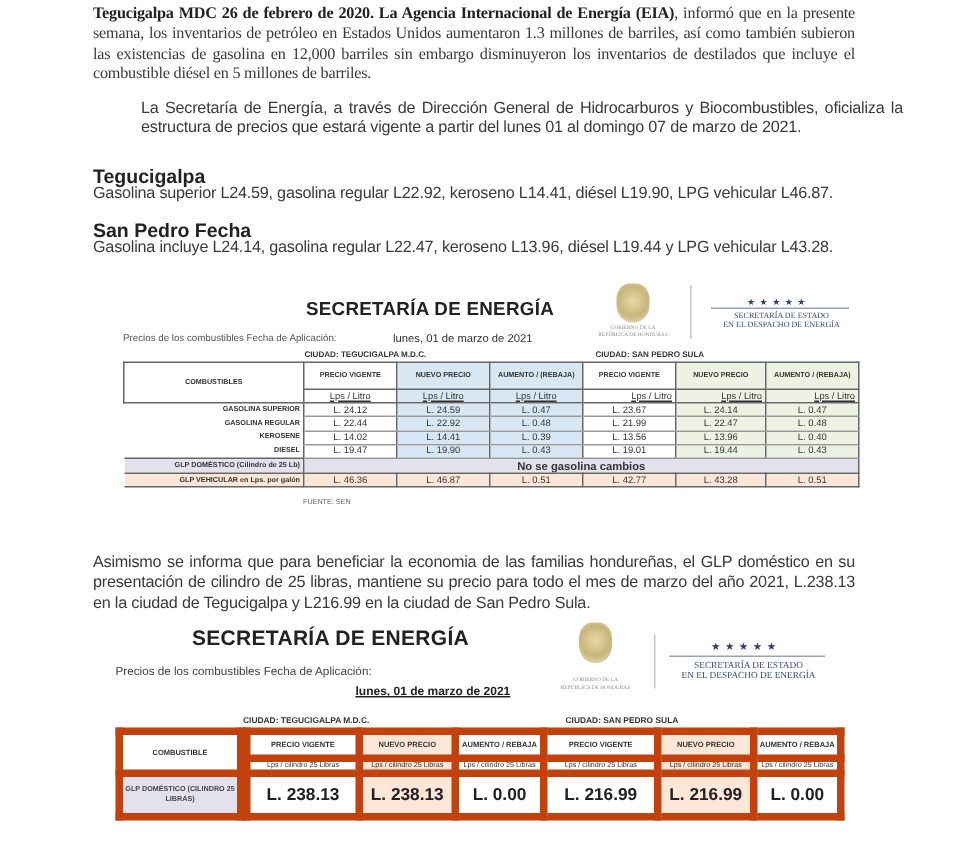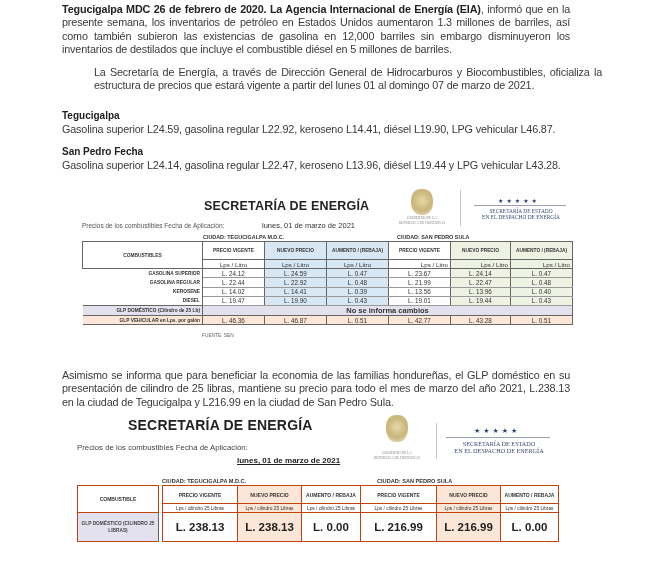--- a/index.html
+++ b/index.html
@@ -1,19 +1,19 @@
 <!DOCTYPE html>
 <html><head>
 <meta charset="utf-8">
 <style>
   * { box-sizing: border-box; margin: 0; padding: 0; }
   body { width: 650px; height: 570px; background: #fff; font-family: "Liberation Sans", sans-serif; color: #333; position: relative; overflow: hidden; }
   .p { position: absolute; left: 62px; width: 508px; font-size: 10.8px; line-height: 13.4px; text-align: justify; color: #3a3a3a; font-stretch: condensed; letter-spacing: -0.15px; }
   .p b { color: #222; }
-  .h { position: absolute; left: 62px; font-size: 10px; font-weight: bold; color: #222; }
+  .h { position: absolute; left: 62px; font-size: 13px; font-weight: bold; color: #222; }
   .line { position: absolute; left: 62px; font-size: 10.8px; color: #3a3a3a; letter-spacing: -0.15px; white-space: nowrap; }
 
   
   .t1title { position: absolute; left: 204px; top: 199px; font-size: 12.5px; font-weight: bold; color: #222; letter-spacing: 0.2px; }
   .t1sub { position: absolute; left: 82px; top: 222px; font-size: 6.5px; color: #555; }
   .t1date { position: absolute; left: 262px; top: 221px; font-size: 7.5px; color: #333; }
   .city { position: absolute; font-size: 5.4px; font-weight: bold; color: #333; }
   .logo { position: absolute; }
   .logo-seal { position: absolute; width: 22px; height: 26px; border-radius: 40% 40% 45% 45%; background: radial-gradient(circle at 50% 45%, #e6d9a8 0%, #c9b57a 55%, #efe6c8 100%); }
   .logo-gov { position: absolute; font-size: 3.6px; color: #8a8a8a; text-align: center; line-height: 4.5px; font-family: "Liberation Serif", serif; }
@@ -35,40 +35,40 @@
   .lav { background: #e4e1ef; }
   .tb1 .glpdom td { border-top: 1px solid #666; border-bottom: 1px solid #666; font-size: 4.8px; font-weight: bold; }
   .tb1 .nochange { font-size: 7.5px !important; font-weight: bold; text-align: center; }
   .tb1 .glpveh td { border-bottom: 1px solid #666; }
   .fuente { position: absolute; left: 202px; top: 333px; font-size: 4.8px; color: #666; }
 
   
   .t2title { position: absolute; left: 128px; top: 417px; font-size: 14px; font-weight: bold; color: #222; letter-spacing: 0.2px; }
   .t2sub { position: absolute; left: 77px; top: 443px; font-size: 7.8px; color: #444; }
   .t2date { position: absolute; left: 237px; top: 456px; font-size: 8px; font-weight: bold; color: #222; text-decoration: underline; }
-  .tb2 td { border: 1px solid #c2410c; text-align: center; color: #333; white-space: nowrap; overflow: hidden; }
+  .tb2 td { border: 5px solid #c2410c; text-align: center; color: #333; white-space: nowrap; overflow: hidden; }
   .tb2 .hd td { height: 18px; font-size: 5px; font-weight: bold; }
   .tb2 .un td { height: 9px; font-size: 4.8px; }
   .tb2 .val td { height: 29px; font-size: 11.5px; font-weight: bold; color: #222; }
   .tb2 .combo2 { font-size: 10px; font-weight: bold; }
   .tb2 .glp2 { font-size: 4.8px !important; font-weight: bold !important; line-height: 7px; white-space: normal; color: #444 !important; }
   .tb2 .gap { border: none; border-left: 1px solid #666; }
 </style>
 </head>
 <body>
 
-<div class="p" style="top:3px;">
+<div class="p" style="top:3px;font-family:Liberation Serif, serif;">
   <b>Tegucigalpa MDC 26 de febrero de 2020. La Agencia Internacional de Energía (EIA)</b><span>, informó que en la presente semana, los inventarios de petróleo en Estados Unidos aumentaron 1.3 millones de barriles, así como también subieron las existencias de gasolina en 12,000 barriles sin embargo disminuyeron los inventarios de destilados que incluye el combustible diésel en 5 millones de barriles.</span>
 </div>
 <div class="p" style="top:66px;margin-left:32px;">La Secretaría de Energía, a través de Dirección General de Hidrocarburos y Biocombustibles, oficializa la estructura de precios que estará vigente a partir del lunes 01 al domingo 07 de marzo de 2021.</div>
 
 <div class="h" style="top:110px;">Tegucigalpa</div>
 <div class="line" style="top:123px;">Gasolina superior L24.59, gasolina regular L22.92, keroseno L14.41, diésel L19.90, LPG vehicular L46.87.</div>
 <div class="h" style="top:146px;">San Pedro Fecha</div>
-<div class="line" style="top:159px;">Gasolina superior L24.14, gasolina regular L22.47, keroseno L13.96, diésel L19.44 y LPG vehicular L43.28.</div>
+<div class="line" style="top:159px;">Gasolina incluye L24.14, gasolina regular L22.47, keroseno L13.96, diésel L19.44 y LPG vehicular L43.28.</div>
 
 <div class="t1title">SECRETARÍA DE ENERGÍA</div>
 <div class="t1sub">Precios de los combustibles Fecha de Aplicación:</div>
 <div class="t1date">lunes, 01 de marzo de 2021</div>
 
 <div class="logo" style="left:0;top:0;">
   <div class="logo-seal" style="left:411px;top:189px;"></div>
   <div class="logo-gov" style="left:390px;top:216px;width:64px;">
     <div>GOBIERNO DE LA</div>
     <div>REPÚBLICA DE HONDURAS</div>
@@ -148,21 +148,21 @@
         <td class="num blue">L. 19.90</td>
         <td class="num blue">L. 0.43</td>
         <td class="num ">L. 19.01</td>
         <td class="num green">L. 19.44</td>
         <td class="num green">L. 0.43</td>
       </tr>
     </tbody>
   <tbody>
       <tr class="glpdom lav">
     <td style="text-align:right">GLP DOMÉSTICO (Cilindro de 25 Lb)</td>
-    <td colspan="6" class="nochange">No se informa cambios</td>
+    <td colspan="6" class="nochange">No se gasolina cambios</td>
   </tr>
   <tr class="glpveh peach">
     <td class="fuel">GLP VEHICULAR en Lps. por galón</td>
     <td class="num">L. 46.36</td>
     <td class="num">L. 46.87</td>
     <td class="num">L. 0.51</td>
     <td class="num">L. 42.77</td>
     <td class="num">L. 43.28</td>
     <td class="num">L. 0.51</td>
   </tr>

